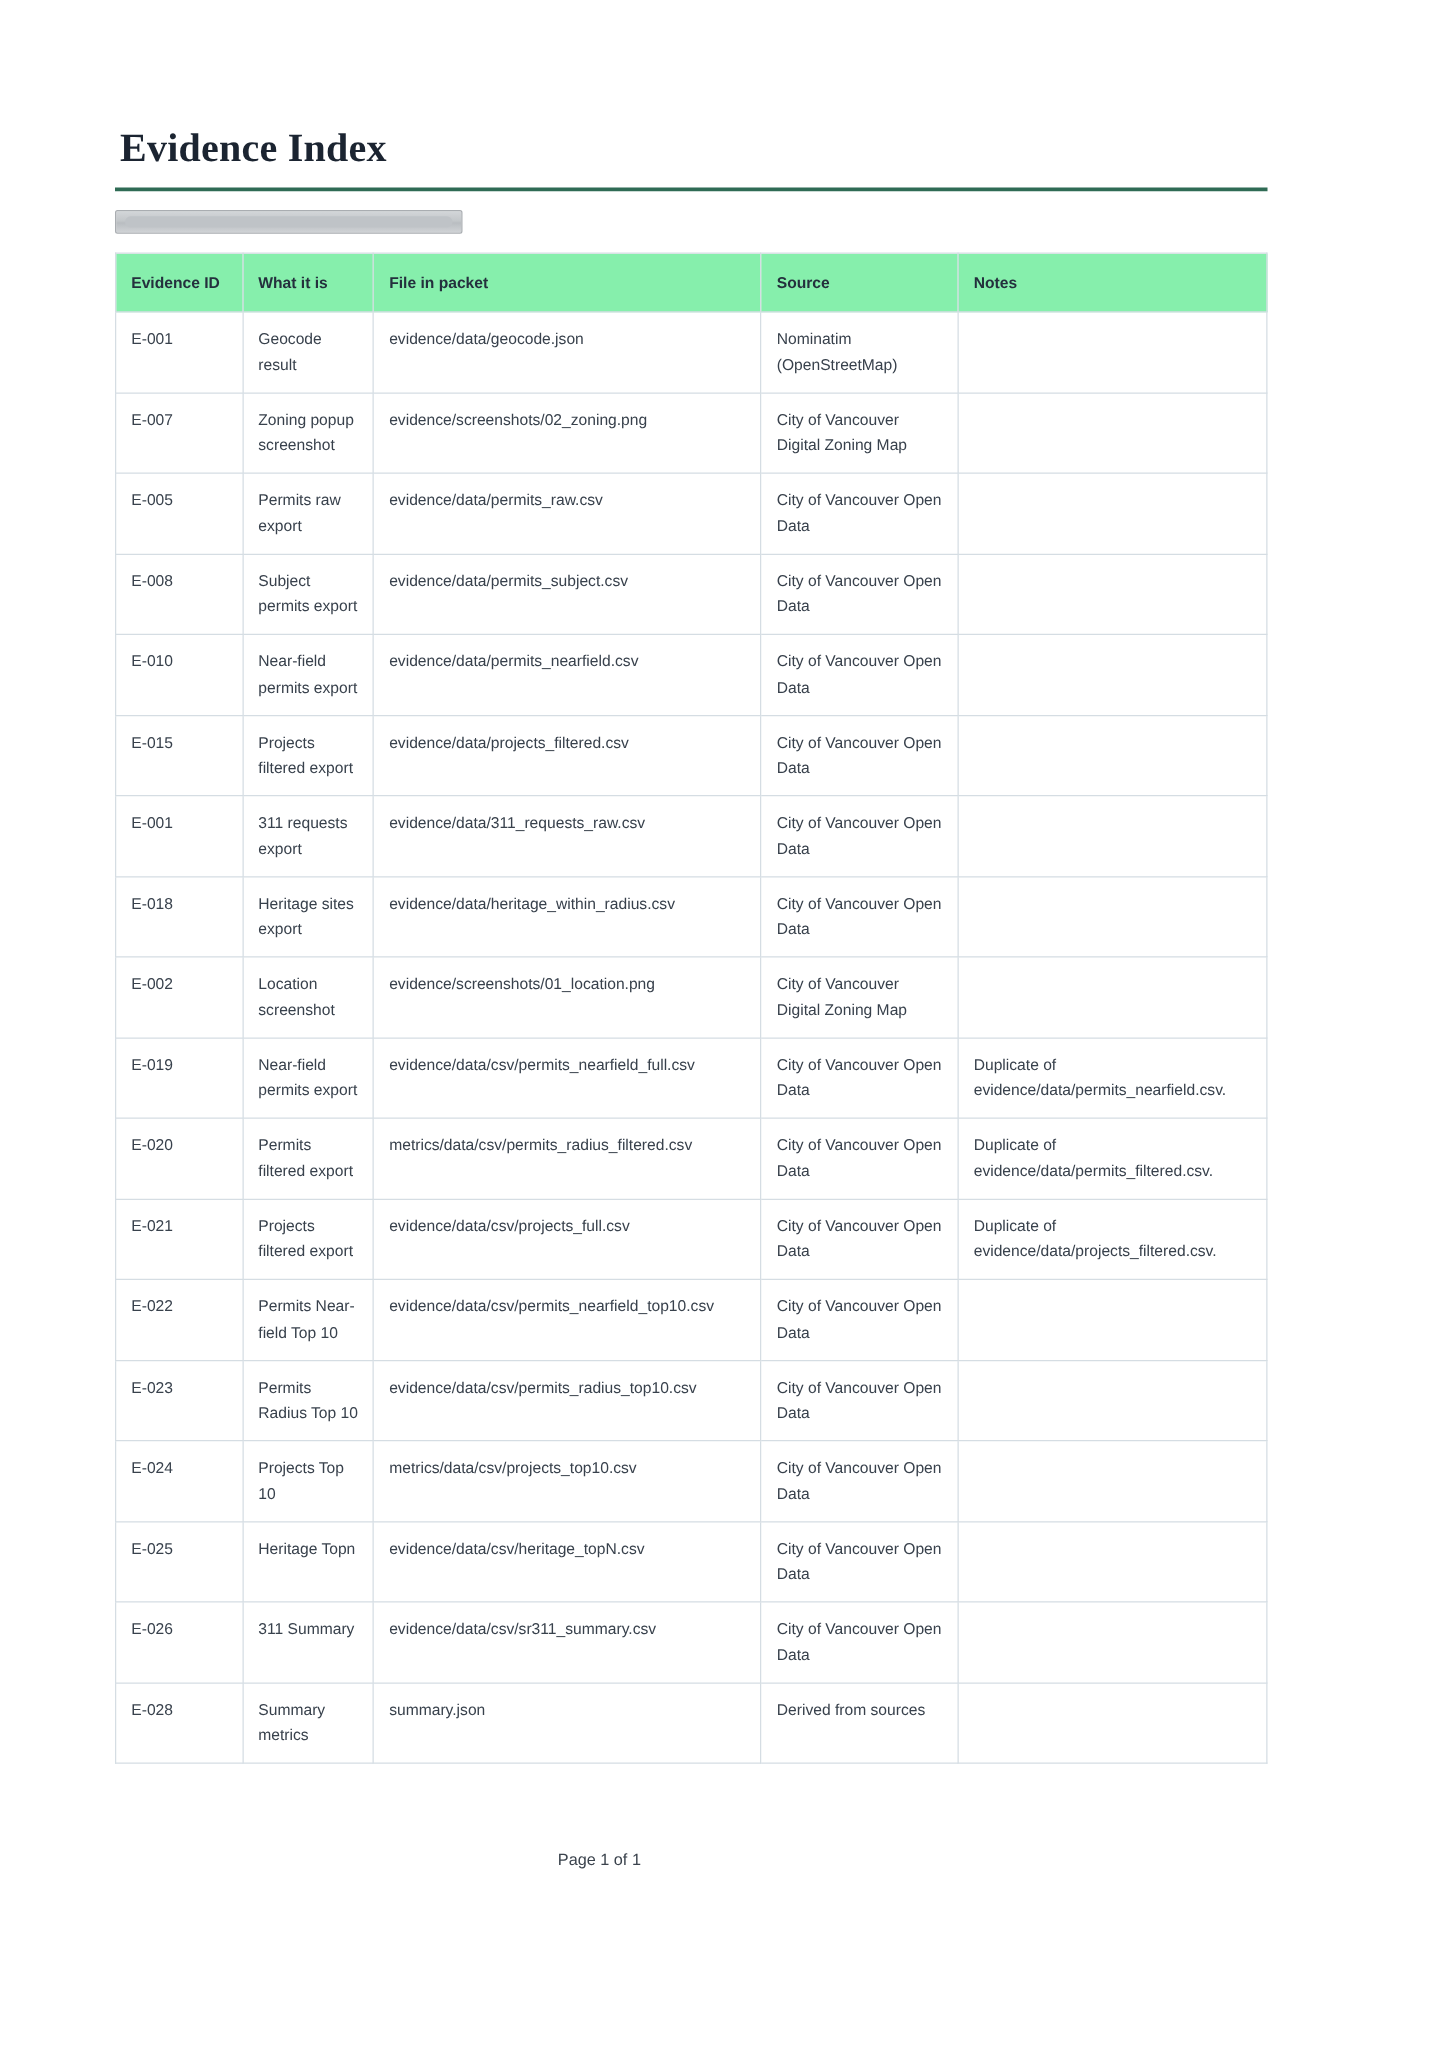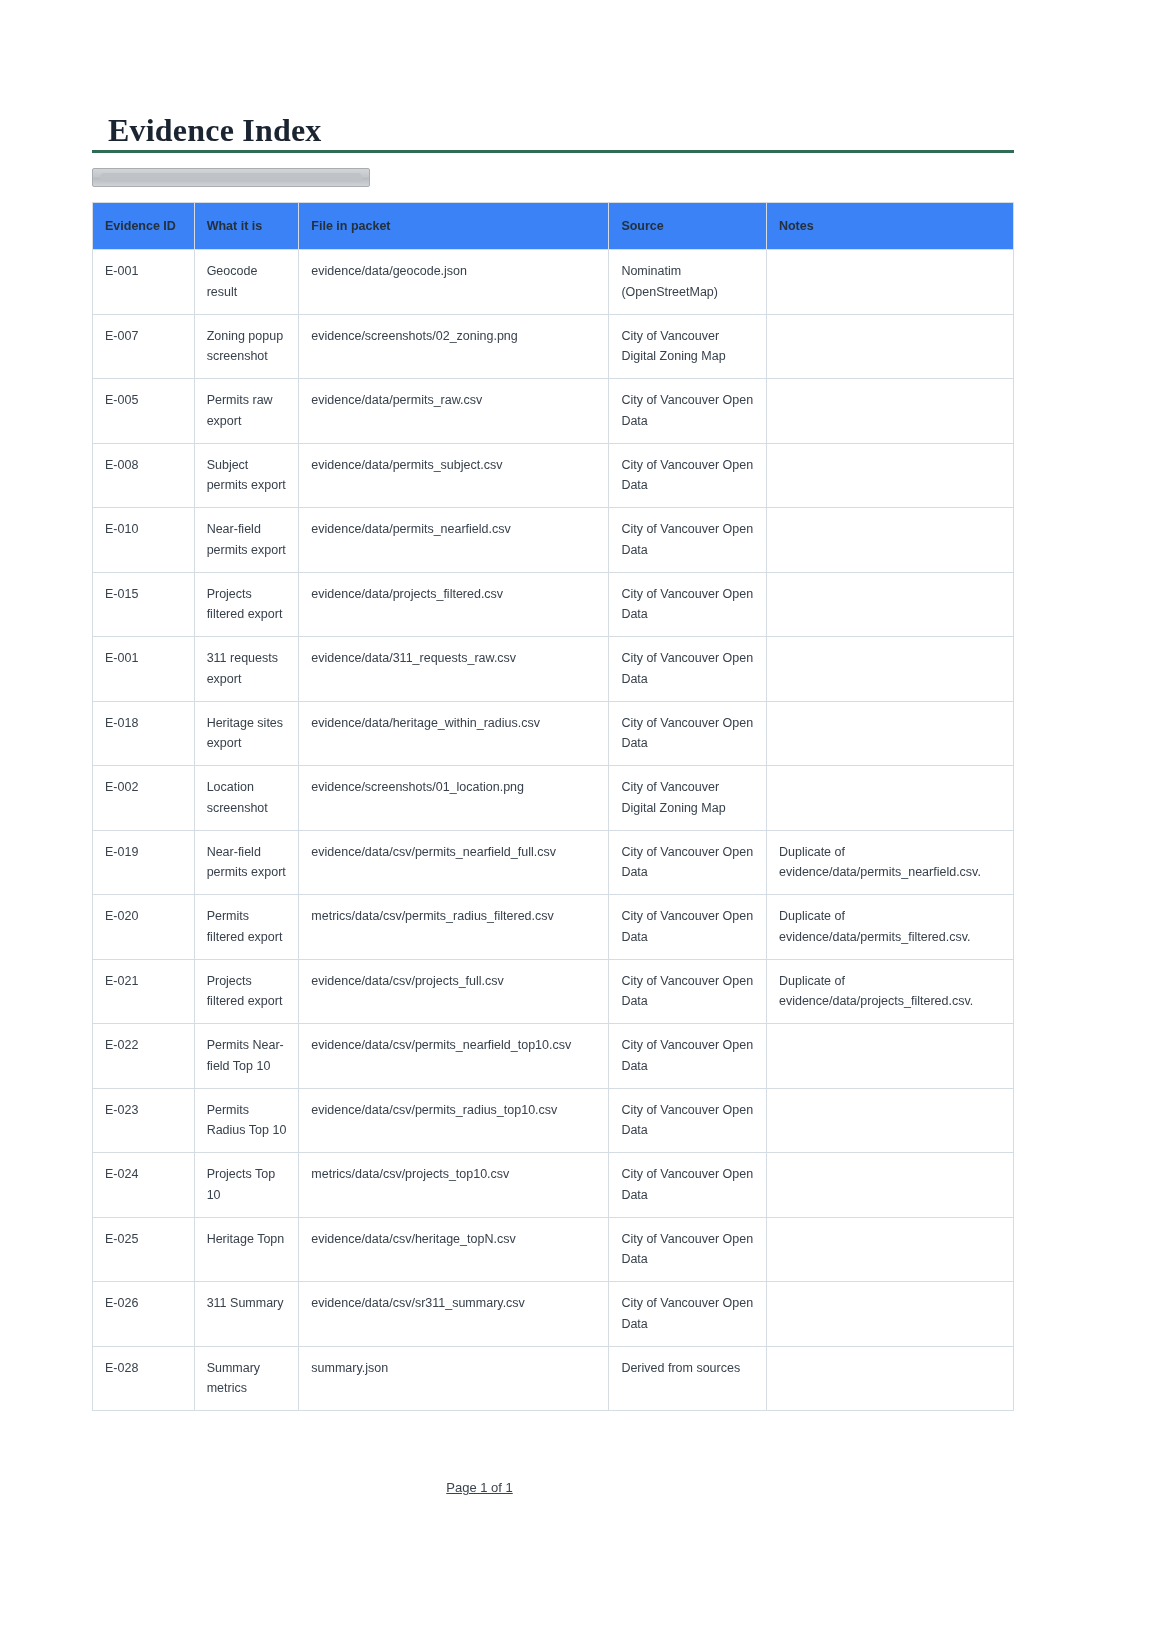--- a/index.html
+++ b/index.html
@@ -19,21 +19,21 @@
   }
   .doc-title {
     position: absolute;
     left: 92px;
     top: 96px;
     font-family: "Liberation Serif", serif;
     font-size: 32px;
     font-weight: bold;
     color: #1b2431;
     letter-spacing: 0.2px;
-    margin: 16px;
+    margin: 4px;
   }
   .title-rule {
     position: absolute;
     left: 92px;
     top: 150px;
     width: 922px;
     height: 3px;
     background: #2f6b55;
   }
   .redacted-bar {
@@ -70,21 +70,21 @@
   table.evidence td {
     border: 1px solid #d5dde3;
     padding: 11px 12px 12px 12px;
     vertical-align: top;
     text-align: left;
     line-height: 1.62;
     word-wrap: break-word;
     overflow-wrap: break-word;
   }
   table.evidence thead th {
-    background: #3b82f6;
+    background: #86efac;
     font-weight: bold;
     color: #24303d;
     padding-top: 13px;
     padding-bottom: 13px;
     border-color: #d5dde3;
   }
   table.evidence tbody td {
     color: #38414c;
     background: #ffffff;
   }
@@ -94,21 +94,20 @@
   .col-src   { width: 155px; }
   .col-notes { width: 243px; }
   .footer {
     position: absolute;
     left: 0;
     top: 1480px;
     width: 959px;
     text-align: center;
     font-size: 13px;
     color: #3b434d;
-    text-decoration: underline;
   }
 </style>
 </head>
 <body>
 
 <div class="page">
 
   <h1 class="doc-title">Evidence Index</h1>
 
   <div class="title-rule"></div>

